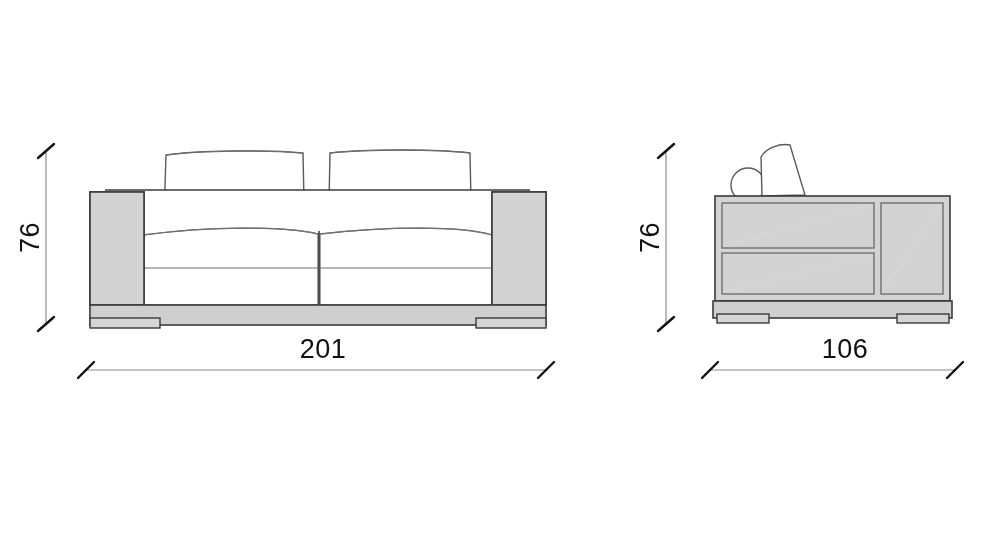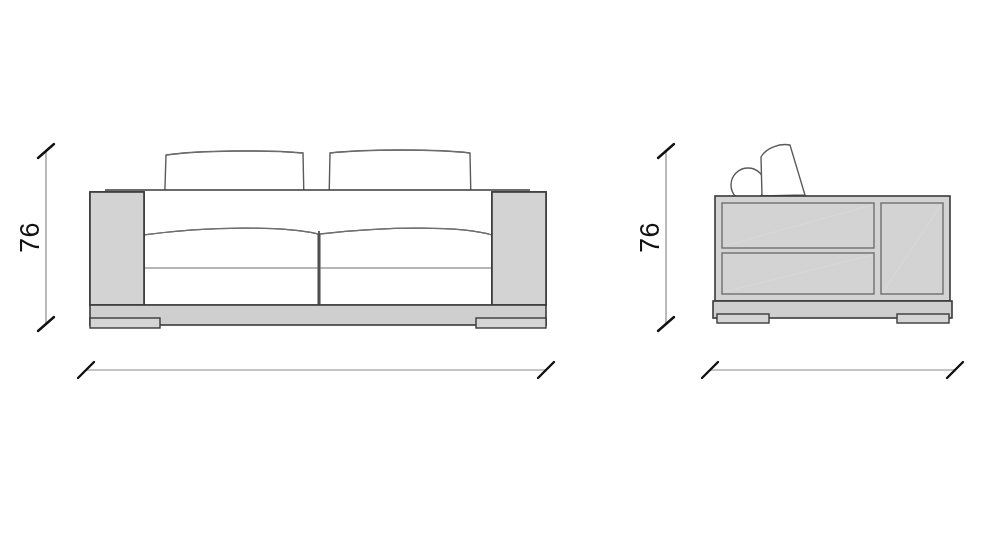--- a/index.html
+++ b/index.html
@@ -167,17 +167,19 @@
       <g>
         <line class="dimln" x1="710" y1="370" x2="955" y2="370"></line>
         <line class="tick" x1="702" y1="378" x2="718" y2="362"></line>
         <line class="tick" x1="947" y1="378" x2="963" y2="362"></line>
       </g>
     </g>
   </svg>
 
   <div id="label-front-height" class="dim-label vertical">76</div>
 
+  <div id="label-front-width" class="dim-label">201</div>
 
   <div id="label-side-height" class="dim-label vertical">76</div>
 
+  <div id="label-side-width" class="dim-label">106</div>
 
 </div>
 
 </body></html>

